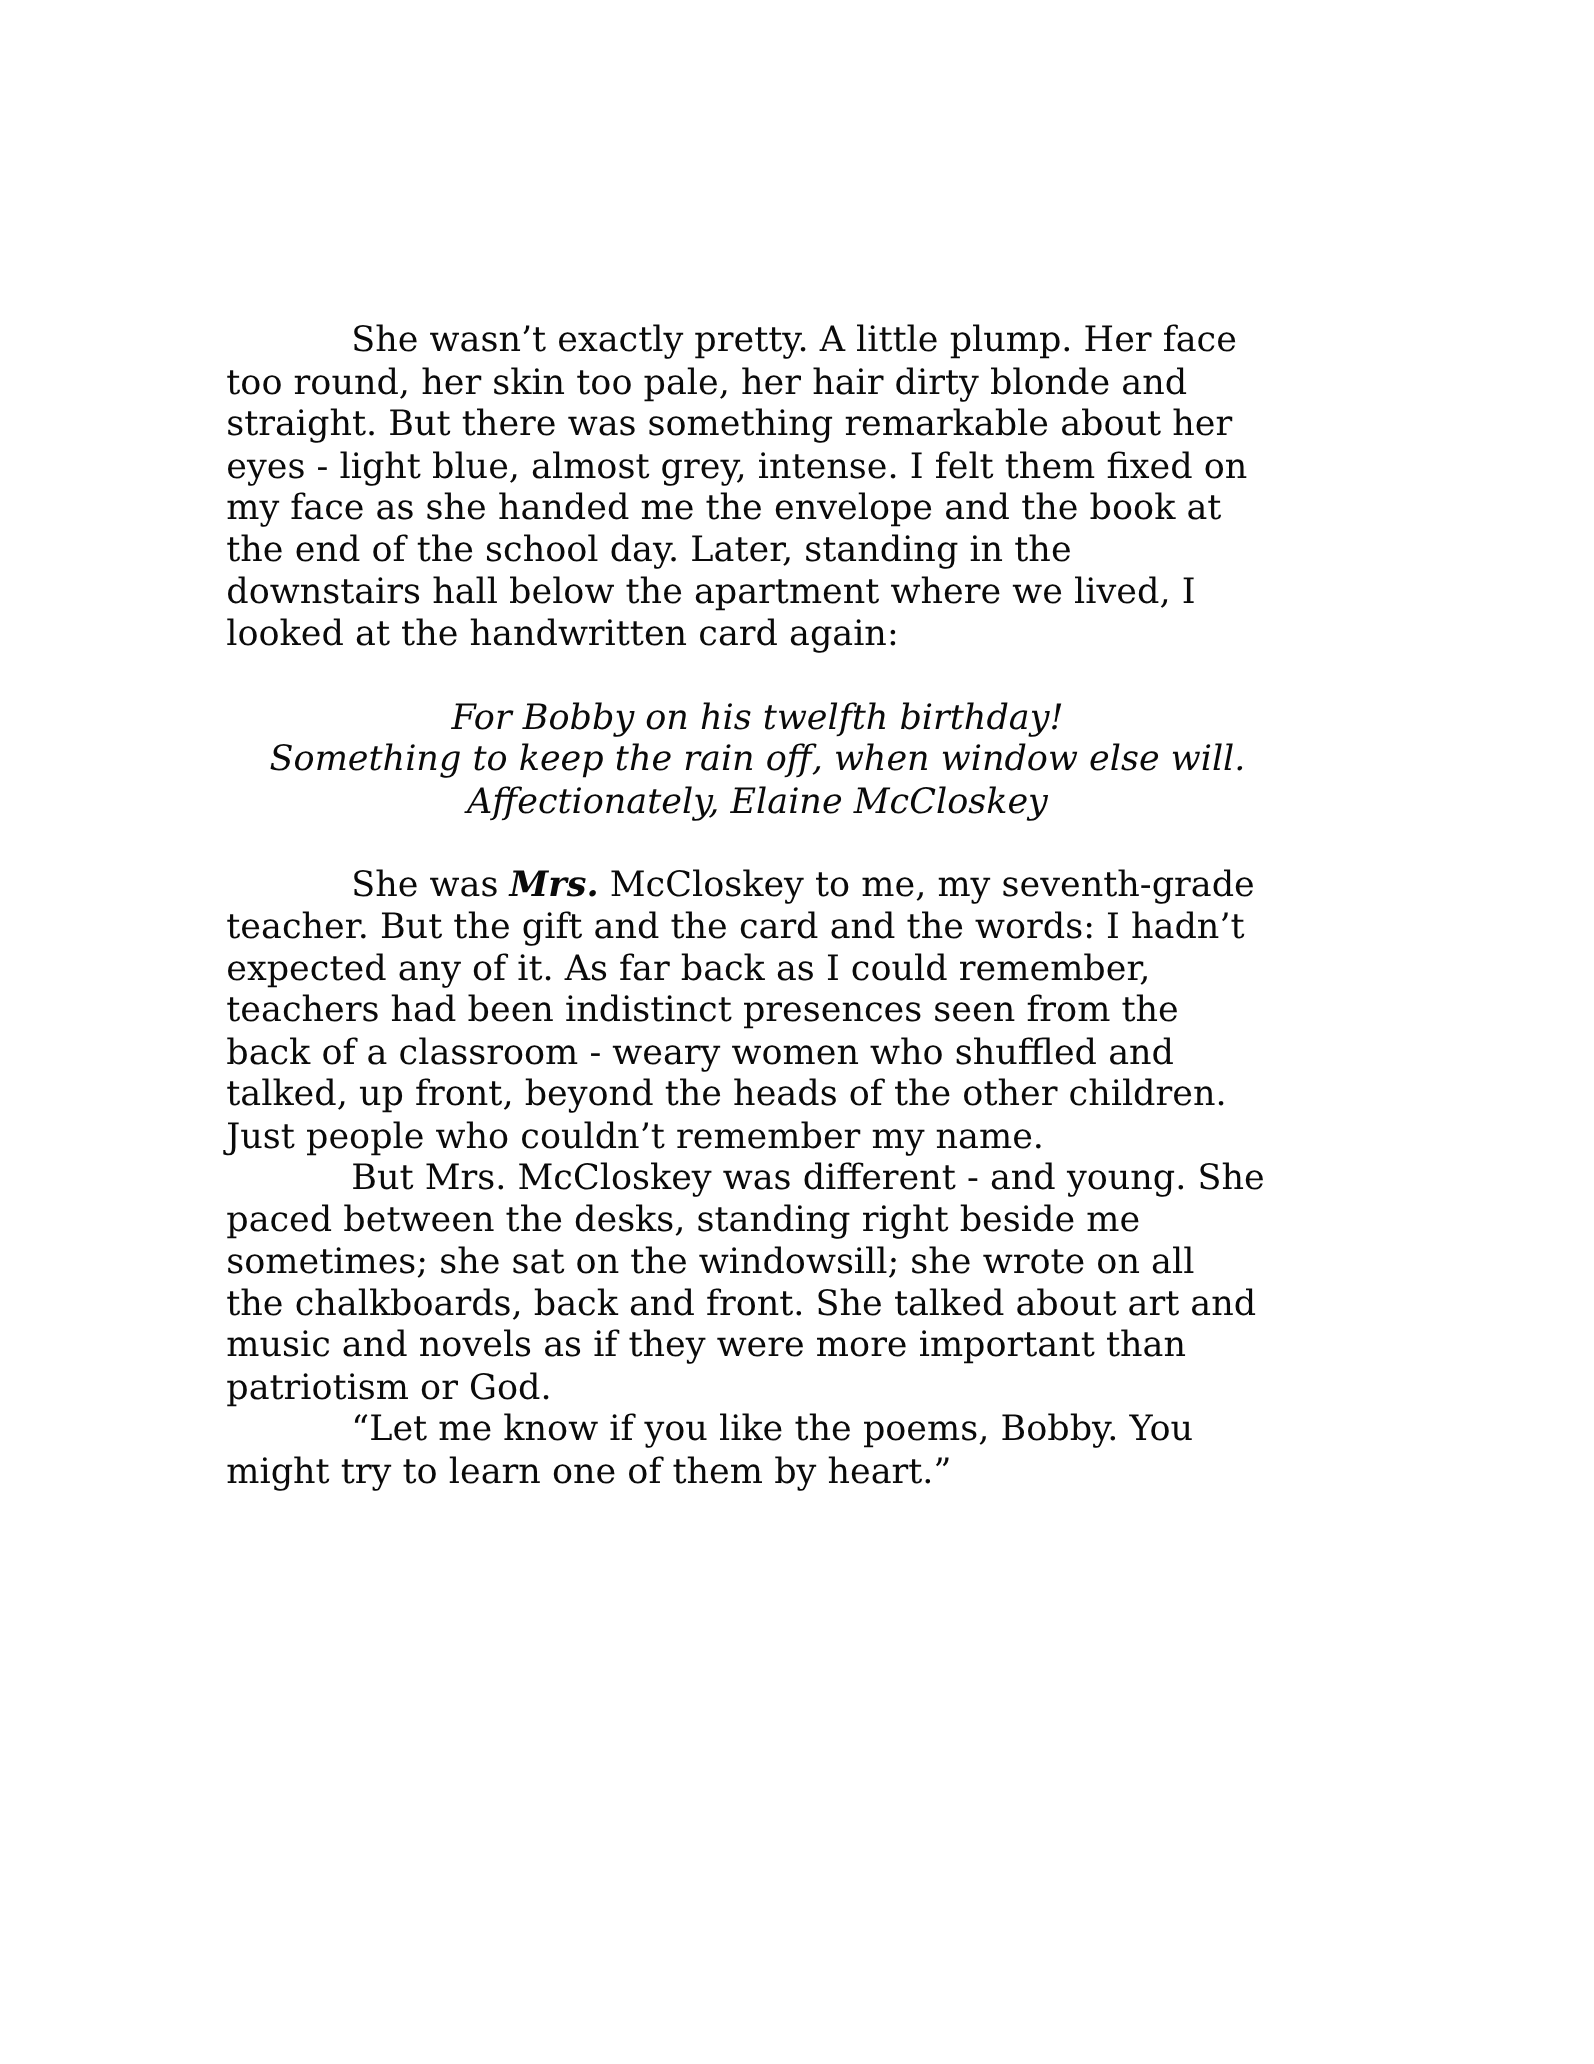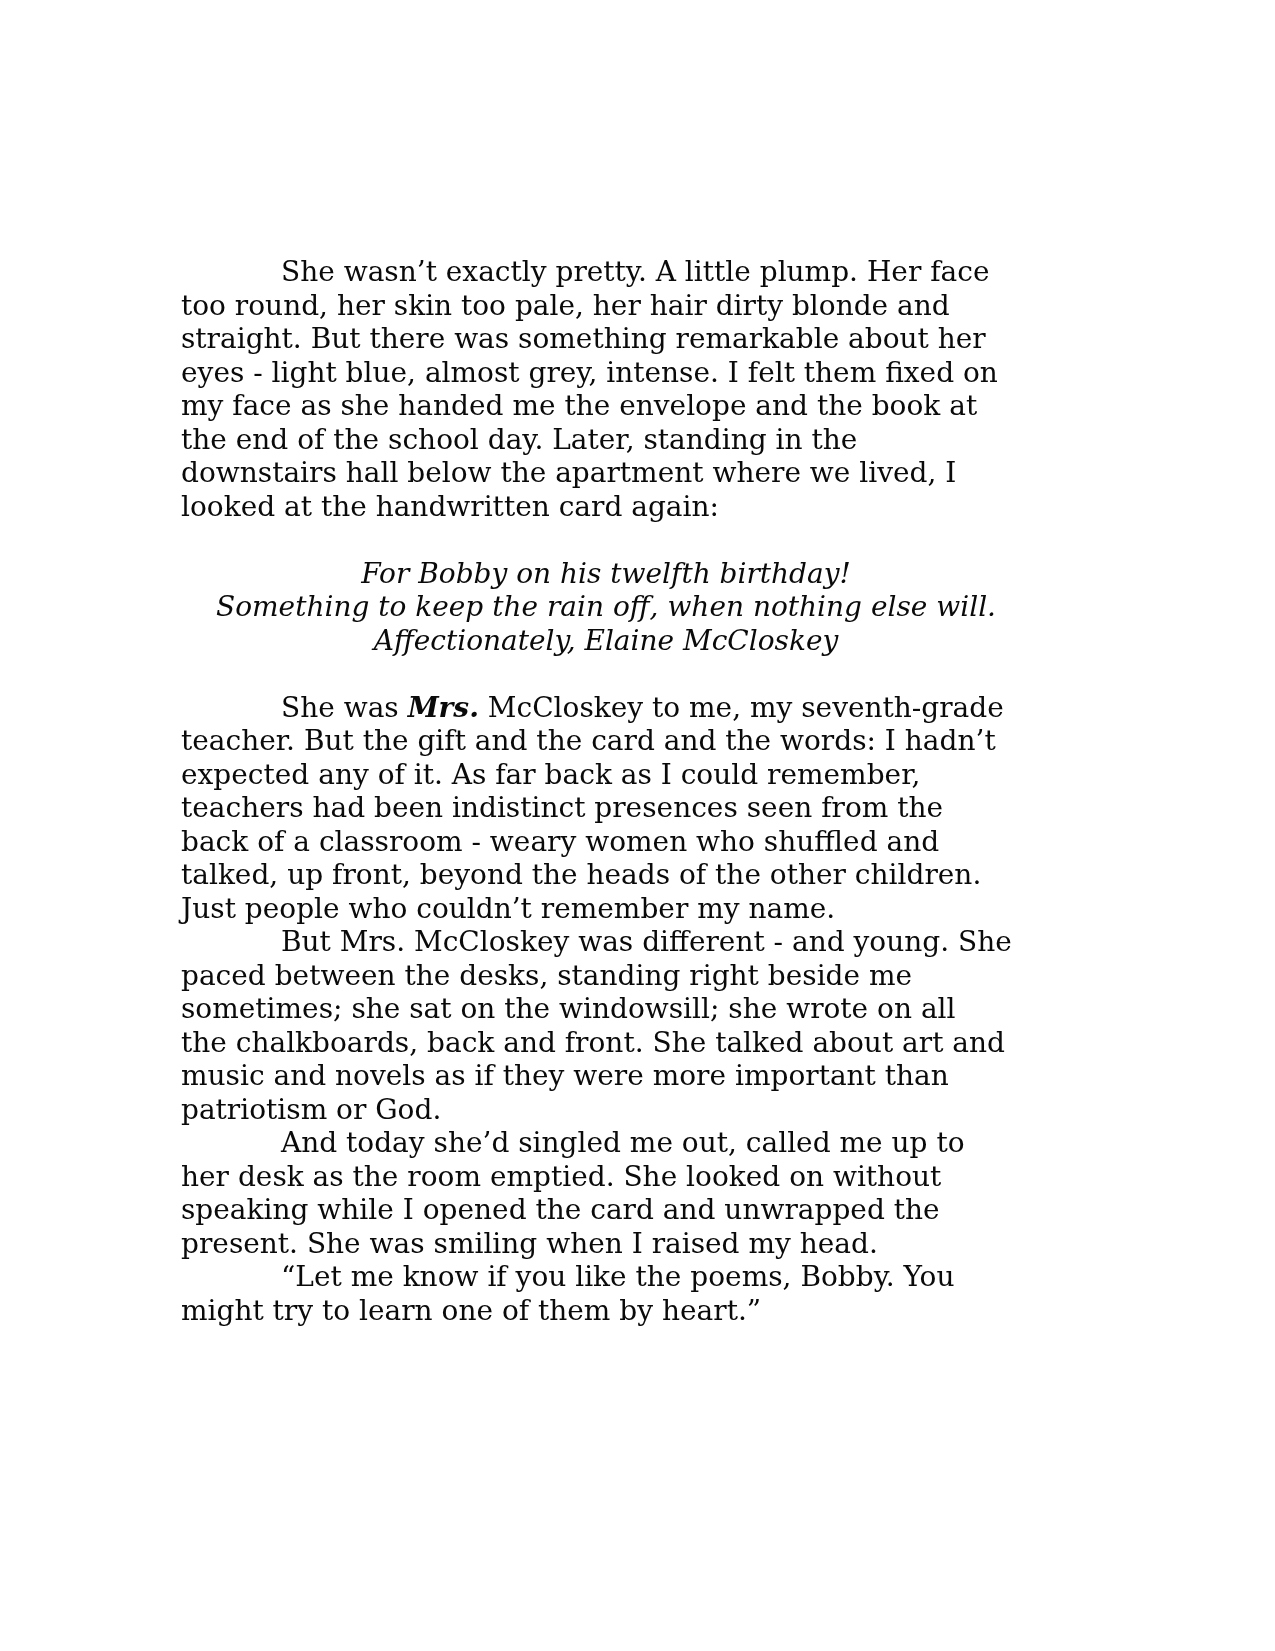--- a/index.html
+++ b/index.html
@@ -58,35 +58,31 @@
     <h1 class="title"></h1>
     <p class="para">She wasn’t exactly pretty. A little plump. Her face
 too round, her skin too pale, her hair dirty blonde and
 straight. But there was something remarkable about her
 eyes - light blue, almost grey, intense. I felt them fixed on
 my face as she handed me the envelope and the book at
 the end of the school day. Later, standing in the
 downstairs hall below the apartment where we lived, I
 looked at the handwritten card again:</p>
     <div class="card">For Bobby on his twelfth birthday!
-Something to keep the rain off, when nothing else will.
+Something to keep the rain off, when window else will.
 Affectionately, Elaine McCloskey</div>
     <p class="para"><span>She was </span><span class="italic">Mrs.</span><span> McCloskey to me, my seventh-grade
 teacher. But the gift and the card and the words: I hadn’t
 expected any of it. As far back as I could remember,
 teachers had been indistinct presences seen from the
 back of a classroom - weary women who shuffled and
 talked, up front, beyond the heads of the other children.
 Just people who couldn’t remember my name.</span></p>
     <p class="para">But Mrs. McCloskey was different - and young. She
 paced between the desks, standing right beside me
 sometimes; she sat on the windowsill; she wrote on all
 the chalkboards, back and front. She talked about art and
 music and novels as if they were more important than
 patriotism or God.</p>
-    <p class="para">And today she’d singled me out, called me up to
-her desk as the room emptied. She looked on without
-speaking while I opened the card and unwrapped the
-present. She was smiling when I raised my head.</p>
     <p class="para">“Let me know if you like the poems, Bobby. You
 might try to learn one of them by heart.”</p>
   </div>
 </div>
 
 </body></html>

